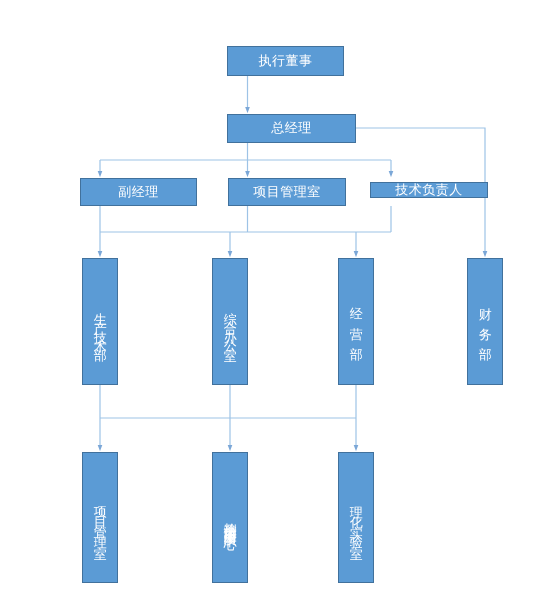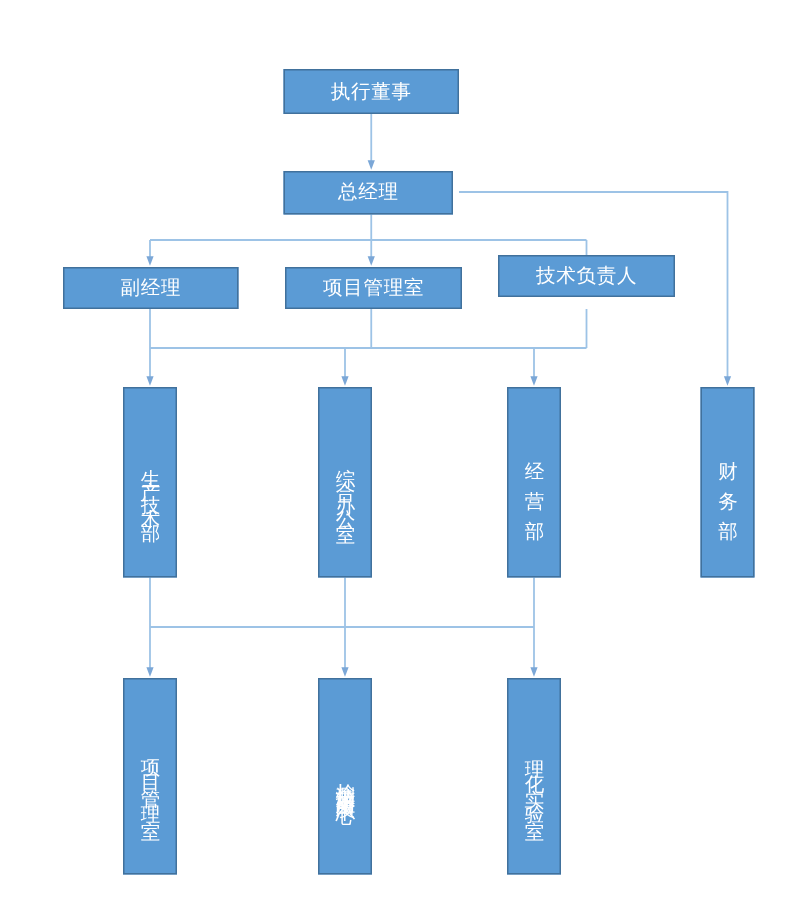--- a/index.html
+++ b/index.html
@@ -35,20 +35,21 @@
     color: #FFFFFF;
     display: flex;
     align-items: center;
     justify-content: center;
     text-align: center;
   }
   .node.horiz {
     font-size: 13px;
     letter-spacing: 0.5px;
     line-height: 1.1;
+    margin-left: 38px;
   }
   .node.vert {
     writing-mode: vertical-rl;
     text-orientation: upright;
     font-size: 13px;
     line-height: 1.2;
     letter-spacing: 9px;
     padding-top: 6px;
   }
   .node.vert.tight {
@@ -100,31 +101,31 @@
       <path d="M100,418 L100,448" marker-end="url(#arrow)"></path>
       <path d="M230,418 L230,448" marker-end="url(#arrow)"></path>
       <path d="M356,418 L356,448" marker-end="url(#arrow)"></path>
     </g>
   </svg>
 
   <div class="node horiz" style="left:189px; top:46px; width:117px; height:30px;">
     <span class="label">执行董事</span>
   </div>
 
-  <div class="node horiz" style="left:189px; top:114px; width:113px; height:29px;">
+  <div class="node horiz" style="left:189px; top:114px; width:129px; height:29px;">
     <span class="label">总经理</span>
   </div>
 
   <div class="node horiz" style="left:42px; top:178px; width:117px; height:28px;">
     <span class="label">副经理</span>
   </div>
   <div class="node horiz" style="left:190px; top:178px; width:118px; height:28px;">
     <span class="label">项目管理室</span>
   </div>
-  <div class="node horiz" style="left:332px; top:170px; width:118px; height:28px;justify-content:center;">
+  <div class="node horiz" style="left:332px; top:182px; width:118px; height:16px;justify-content:center;">
     <span class="label">技术负责人</span>
   </div>
 
   <div class="node vert" style="left:82px; top:258px; width:36px; height:127px;">
     <span class="label">生产技术部</span>
   </div>
   <div class="node vert" style="left:212px; top:258px; width:36px; height:127px;">
     <span class="label">综合办公室</span>
   </div>
   <div class="node vert" style="left:338px; top:258px; width:36px; height:127px; letter-spacing:20px; padding-top:10px;">

